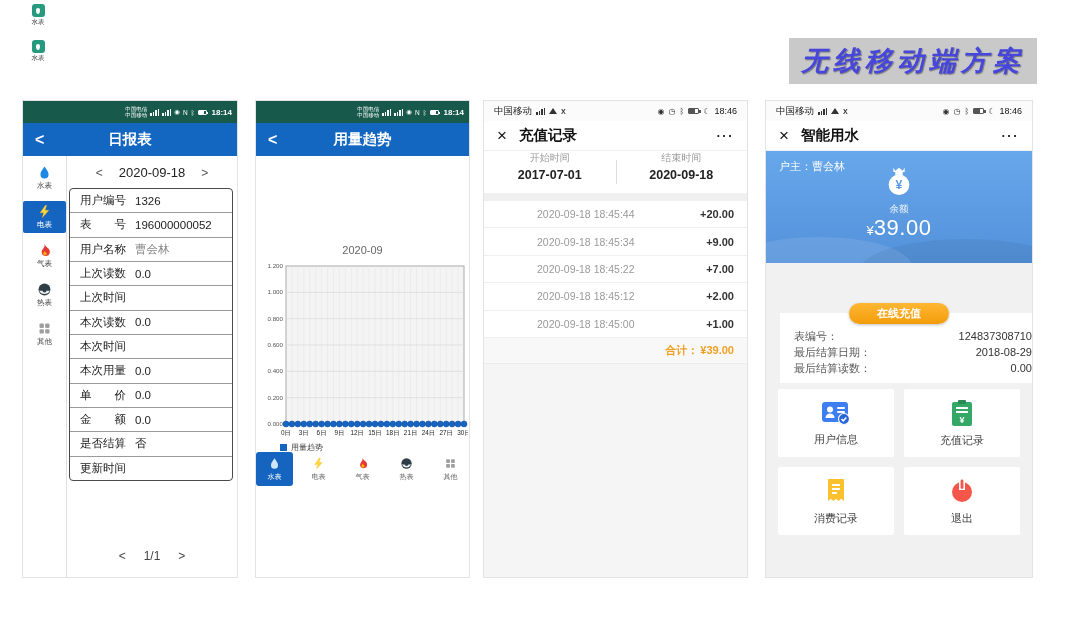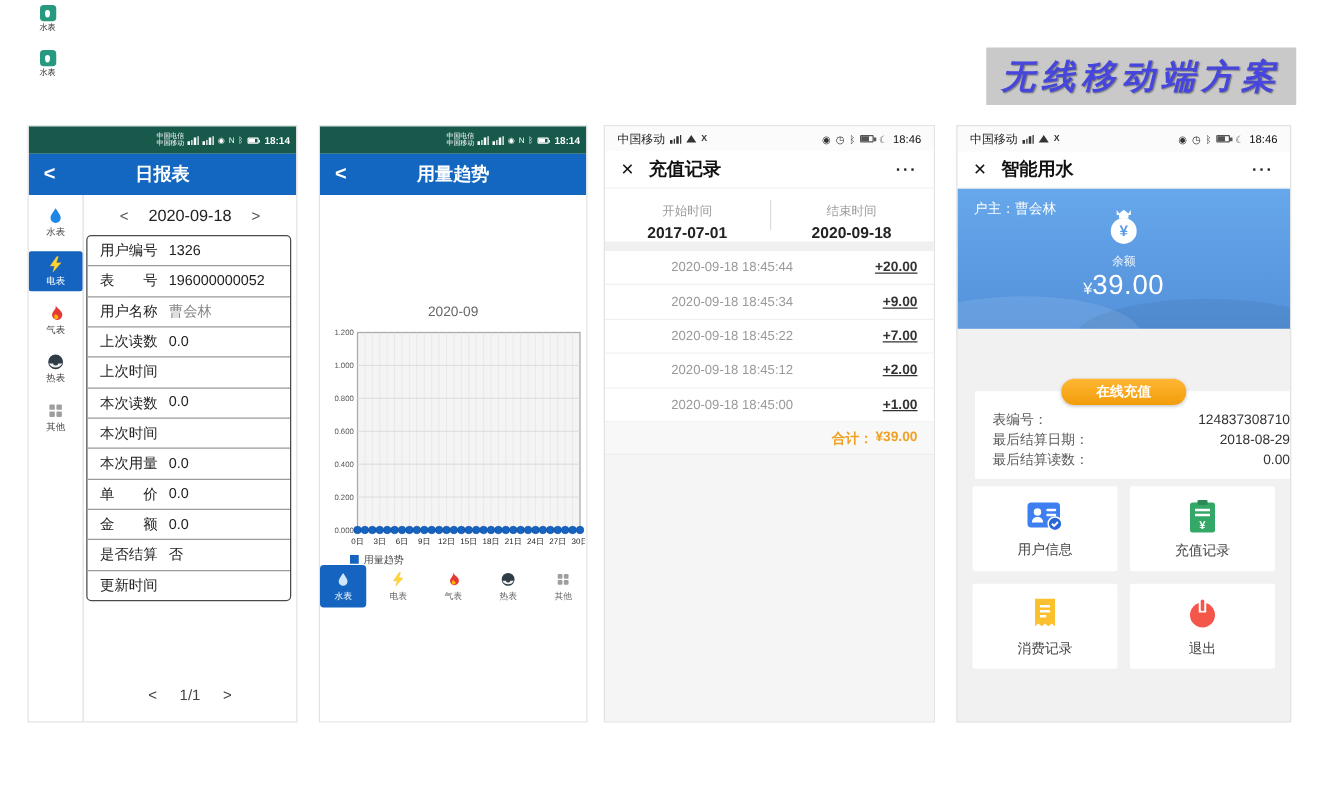--- a/index.html
+++ b/index.html
@@ -86,28 +86,28 @@
 
   
   .whd { height:30px; background:#fff; display:flex; align-items:center; padding:0 13px; gap:12px; border-bottom:1px solid #f0f0f0; }
   .whd .close { font-size:17px; color:#111; line-height:1; }
   .whd .wtitle { font-size:14.5px; font-weight:bold; color:#111; }
   .whd .menu { margin-left:auto; font-size:13px; font-weight:bold; color:#222; letter-spacing:1.5px; }
 
   
   .p3-body { display:flex; flex-direction:column; height:428px; }
   .filter { height:42px; display:flex; position:relative; background:#fff; }
-  .fcol { flex:1; display:flex; flex-direction:column; align-items:center; justify-content:flex-end; gap:3px; }
+  .fcol { flex:1; display:flex; flex-direction:column; align-items:center; justify-content:flex-start; gap:3px; }
   .flab2 { font-size:10px; color:#9b9b9b; }
   .fval2 { font-size:12.5px; font-weight:bold; color:#222; }
   .vdiv { position:absolute; left:50%; top:9px; width:1px; height:24px; background:#ddd; }
   .band { height:8px; background:#f0f0f0; }
   .rrow { height:27.4px; display:flex; align-items:center; justify-content:space-between; padding:0 13px; border-bottom:1px solid #efefef; background:#fff; }
   .rtime { font-size:10.5px; color:#9a9a9a;margin-left:40px; }
-  .ramt { font-size:11px; font-weight:bold; color:#333;text-decoration:underline; }
+  .ramt { font-size:11px; font-weight:bold; color:#333; }
   .total { height:26px; background:#f8f8f8; display:flex; align-items:center; justify-content:flex-end; padding:0 13px; gap:2px; border-bottom:1px solid #ececec; }
   .total span { font-size:11px; font-weight:bold; color:#f0a125; }
   .filler3 { flex:1; background:#f5f5f5; }
 
   
   .card { position:relative; height:112px; background:linear-gradient(180deg,#67a7eb,#5391da); overflow:hidden; }
   .card::before { content:""; position:absolute; left:-15%; bottom:-34px; width:70%; height:60px; background:rgba(255,255,255,.10); border-radius:50%; }
   .card::after { content:""; position:absolute; right:-15%; bottom:-40px; width:80%; height:64px; background:rgba(0,0,0,.05); border-radius:50%; }
   .owner { position:absolute; left:13px; top:8px; font-size:11px; color:#fff; }
   .bagwrap { position:absolute; top:14px; width:100%; display:flex; justify-content:center; }

